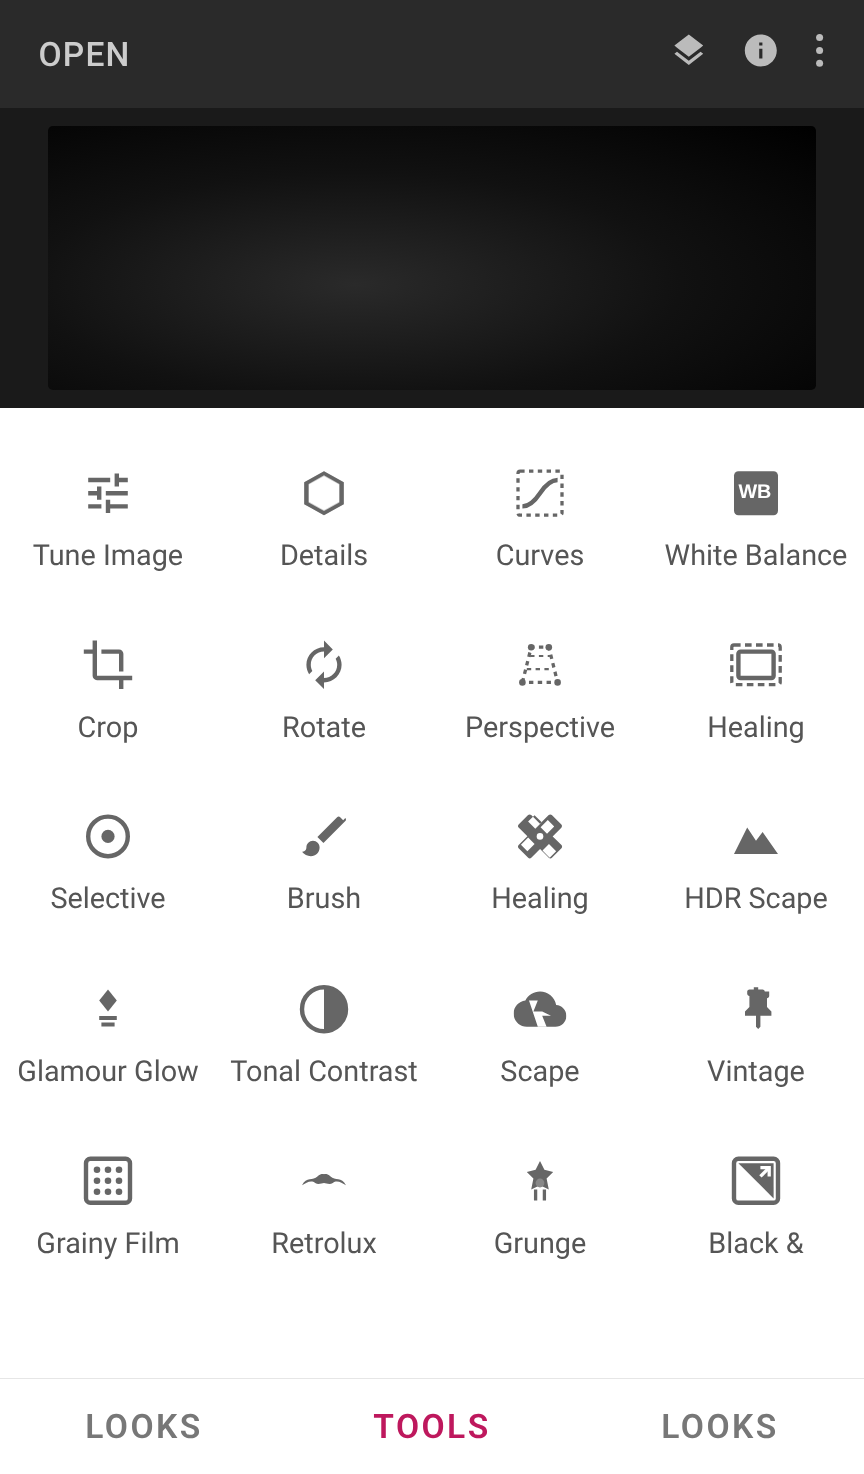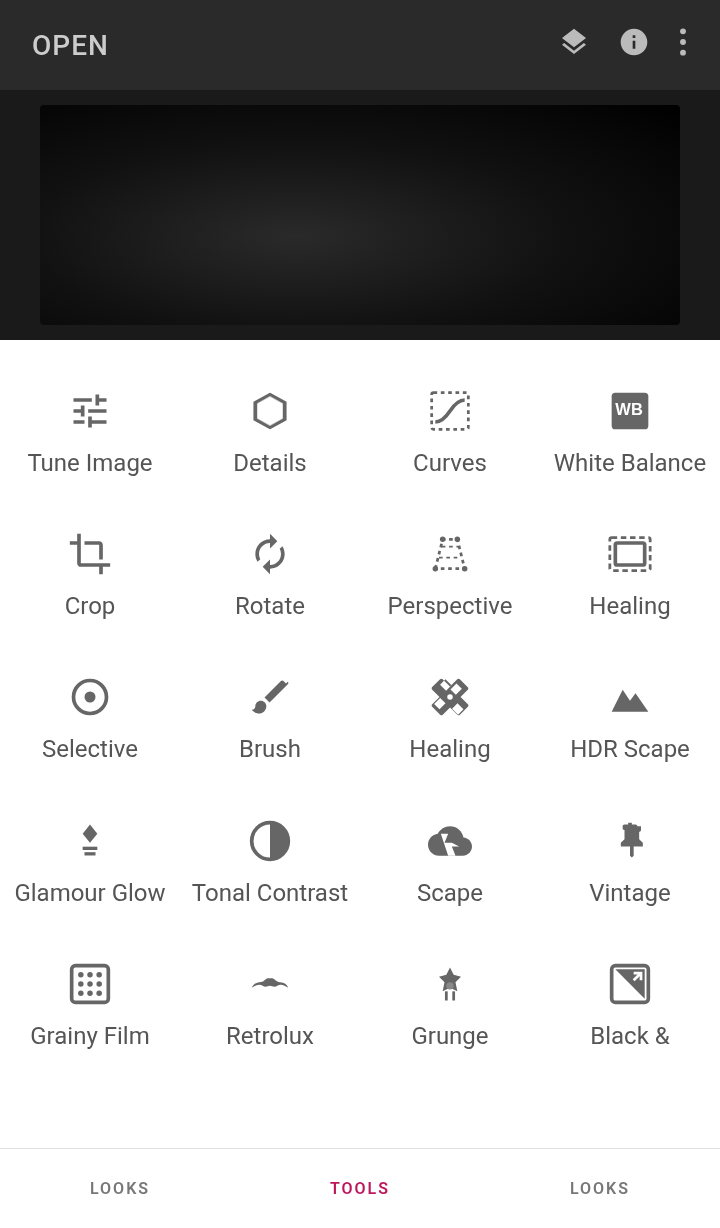--- a/index.html
+++ b/index.html
@@ -108,21 +108,21 @@
       width: 720px;
       height: 80px;
       background: #fff;
       border-top: 1px solid #e0e0e0;
       display: flex;
       align-items: center;
       justify-content: space-around;
     }
 
     .nav-item {
-      font-size: 16px;
+      font-size: 28px;
       font-weight: 600;
       letter-spacing: 2px;
       color: #777;
       cursor: pointer;
       padding: 10px 30px;
     }
     .nav-item.active {
       color: #be185d;
     }
   </style>

